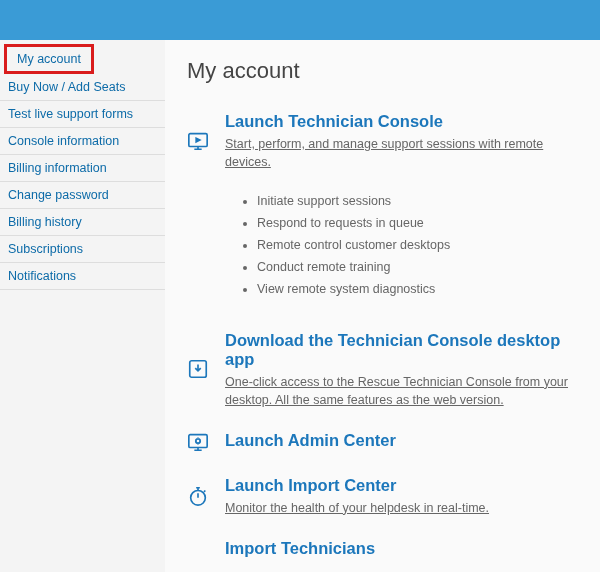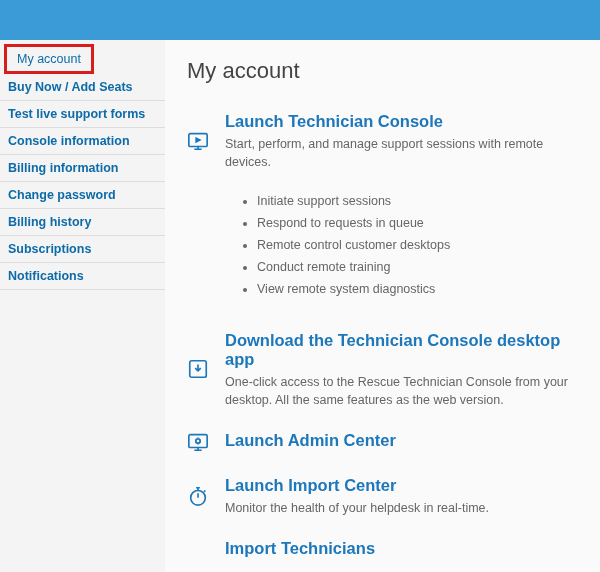--- a/index.html
+++ b/index.html
@@ -1,31 +1,31 @@
 <!DOCTYPE html>
 <html><head>
   <meta charset="utf-8">
   <style>
     * { box-sizing: border-box; margin: 0; padding: 0; }
     body { font-family: Arial, Helvetica, sans-serif; font-size: 13px; color: #333; background: #f4f4f4; width: 600px; }
     .top-banner { background: #3a9bd6; height: 40px; width: 100%; }
     .container { display: flex; }
     .sidebar { width: 165px; background: #f4f4f4; }
-    .sidebar-item { padding: 6px 8px; border-bottom: 1px solid #ddd; color: #0d6ba8; font-size: 12.5px; cursor: pointer; font-weight: bold; }
+    .sidebar-item { padding: 6px 8px; border-bottom: 1px solid #ddd; color: #0d6ba8; font-size: 12.5px; cursor: pointer; }
     .sidebar-item.active { font-weight: normal; }
     .highlight-box-1 { border: 3px solid #d91c1c; display: inline-block; margin: 4px 0 0 4px; }
     .highlight-box-1 .sidebar-item { border-bottom: none; padding: 5px 10px; }
     .main { flex: 1; padding: 18px 10px 6px 22px; background: #fafafa; }
     .page-title { font-size: 22px; color: #444; font-weight: normal; margin-bottom: 28px; }
     .feature { display: flex; margin-bottom: 20px; align-items: center; }
     .feature-icon { width: 28px; flex-shrink: 0; color: #1c77bb; margin-right: 10px; padding-top: 2px; }
     .feature-icon svg { width: 22px; height: 22px; }
     .feature-body { flex: 1; }
     .feature-title { color: #1c77bb; font-size: 16.5px; font-weight: bold; margin-bottom: 4px; cursor: pointer; }
-    .feature-desc { color: #666; font-size: 12.5px; line-height: 1.45; }
+    .feature-desc { color: #666; font-size: 12.5px; line-height: 1.45; text-decoration: underline; }
     .feature-list { list-style: disc; margin: 8px 0 12px 70px; color: #666; font-size: 12.5px; line-height: 1.75; }
   </style>
 </head>
 <body>
 
 <div class="top-banner"></div>
 
 <div class="container">
   <div class="sidebar">
     <div class="highlight-box-1">

